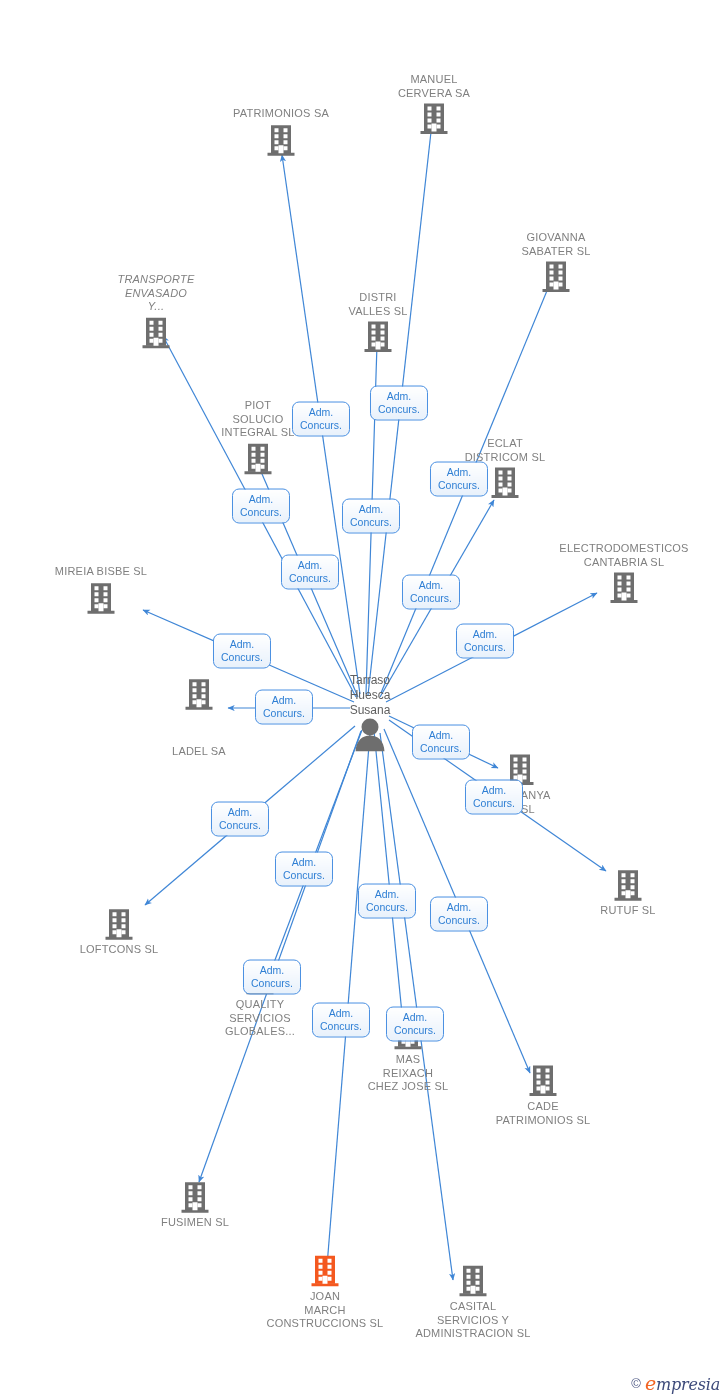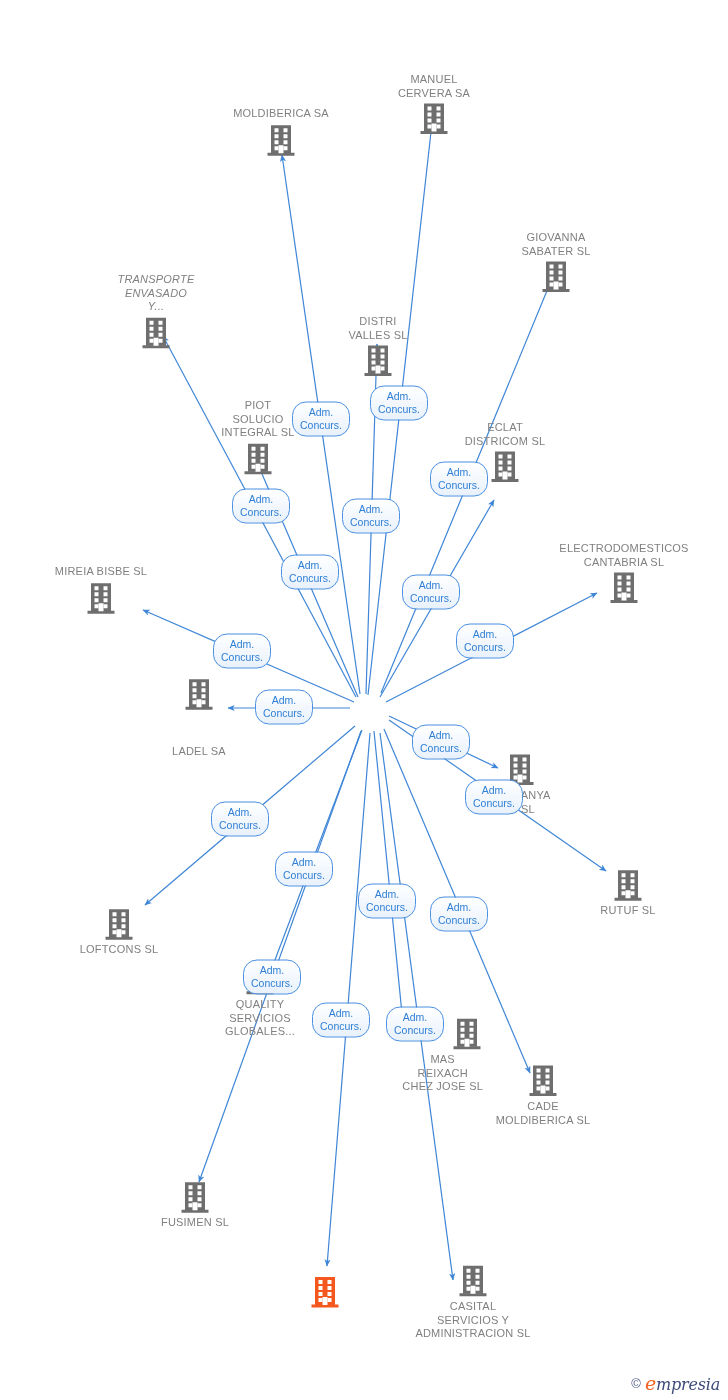--- a/index.html
+++ b/index.html
@@ -46,21 +46,21 @@
     line-height: 15px;
     color: #606060;
     text-align: center;
     white-space: pre-line;
   }
   .edge-label {
     position: absolute;
     transform: translate(-50%, -50%);
     background: linear-gradient(180deg, #ffffff 0%, #f2f7fd 55%, #e8f1fb 100%);
     border: 1px solid #4a90e2;
-    border-radius: 14px;
+    border-radius: 7px;
     color: #2f7fd4;
     font-size: 10.5px;
     line-height: 13px;
     text-align: center;
     padding: 3px 7px 4px 7px;
     white-space: pre-line;
     box-sizing: border-box;
   }
   #watermark {
     position: absolute;
@@ -146,21 +146,21 @@
             <rect x="9.5" y="5" width="4" height="4" fill="#ffffff"></rect>
             <rect x="9.5" y="11" width="4" height="4" fill="#ffffff"></rect>
             <rect x="9.5" y="17" width="4" height="4" fill="#ffffff"></rect>
             <rect x="9.5" y="23" width="4" height="4" fill="#ffffff"></rect>
             <rect x="18.5" y="5" width="4" height="4" fill="#ffffff"></rect>
             <rect x="18.5" y="11" width="4" height="4" fill="#ffffff"></rect>
             <rect x="18.5" y="17" width="4" height="4" fill="#ffffff"></rect>
             <rect x="18.5" y="23" width="4" height="4" fill="#ffffff"></rect>
             <rect x="13.5" y="22" width="5" height="8" fill="#ffffff"></rect>
           </svg></span>
-        <span class="node-label">MOLDIBERICA SA</span>
+        <span class="node-label">PATRIMONIOS SA</span>
       </div>
       <div class="node label-above" style="left: 556px; top: 262px;">
         <span class="node-icon"><svg width="32" height="34" viewBox="0 0 32 34">
             <path d="M6 2 H26 V30 H6 Z" fill="#6e6e6e"></path>
             <rect x="2.5" y="29.5" width="27" height="3" fill="#6e6e6e"></rect>
             <rect x="9.5" y="5" width="4" height="4" fill="#ffffff"></rect>
             <rect x="9.5" y="11" width="4" height="4" fill="#ffffff"></rect>
             <rect x="9.5" y="17" width="4" height="4" fill="#ffffff"></rect>
             <rect x="9.5" y="23" width="4" height="4" fill="#ffffff"></rect>
             <rect x="18.5" y="5" width="4" height="4" fill="#ffffff"></rect>
@@ -183,21 +183,21 @@
             <rect x="18.5" y="5" width="4" height="4" fill="#ffffff"></rect>
             <rect x="18.5" y="11" width="4" height="4" fill="#ffffff"></rect>
             <rect x="18.5" y="17" width="4" height="4" fill="#ffffff"></rect>
             <rect x="18.5" y="23" width="4" height="4" fill="#ffffff"></rect>
             <rect x="13.5" y="22" width="5" height="8" fill="#ffffff"></rect>
           </svg></span>
         <span class="node-label">TRANSPORTE
 ENVASADO
 Y...</span>
       </div>
-      <div class="node label-above" style="left: 378px; top: 322px; margin-top: 24px;">
+      <div class="node label-above" style="left: 378px; top: 322px;">
         <span class="node-icon"><svg width="32" height="34" viewBox="0 0 32 34">
             <path d="M6 2 H26 V30 H6 Z" fill="#6e6e6e"></path>
             <rect x="2.5" y="29.5" width="27" height="3" fill="#6e6e6e"></rect>
             <rect x="9.5" y="5" width="4" height="4" fill="#ffffff"></rect>
             <rect x="9.5" y="11" width="4" height="4" fill="#ffffff"></rect>
             <rect x="9.5" y="17" width="4" height="4" fill="#ffffff"></rect>
             <rect x="9.5" y="23" width="4" height="4" fill="#ffffff"></rect>
             <rect x="18.5" y="5" width="4" height="4" fill="#ffffff"></rect>
             <rect x="18.5" y="11" width="4" height="4" fill="#ffffff"></rect>
             <rect x="18.5" y="17" width="4" height="4" fill="#ffffff"></rect>
@@ -218,21 +218,21 @@
             <rect x="18.5" y="5" width="4" height="4" fill="#ffffff"></rect>
             <rect x="18.5" y="11" width="4" height="4" fill="#ffffff"></rect>
             <rect x="18.5" y="17" width="4" height="4" fill="#ffffff"></rect>
             <rect x="18.5" y="23" width="4" height="4" fill="#ffffff"></rect>
             <rect x="13.5" y="22" width="5" height="8" fill="#ffffff"></rect>
           </svg></span>
         <span class="node-label">PIOT
 SOLUCIO
 INTEGRAL SL</span>
       </div>
-      <div class="node label-above" style="left: 505px; top: 452px; align-items: center;">
+      <div class="node label-above" style="left: 505px; top: 468px; align-items: center;">
         <span class="node-icon"><svg width="32" height="34" viewBox="0 0 32 34">
             <path d="M6 2 H26 V30 H6 Z" fill="#6e6e6e"></path>
             <rect x="2.5" y="29.5" width="27" height="3" fill="#6e6e6e"></rect>
             <rect x="9.5" y="5" width="4" height="4" fill="#ffffff"></rect>
             <rect x="9.5" y="11" width="4" height="4" fill="#ffffff"></rect>
             <rect x="9.5" y="17" width="4" height="4" fill="#ffffff"></rect>
             <rect x="9.5" y="23" width="4" height="4" fill="#ffffff"></rect>
             <rect x="18.5" y="5" width="4" height="4" fill="#ffffff"></rect>
             <rect x="18.5" y="11" width="4" height="4" fill="#ffffff"></rect>
             <rect x="18.5" y="17" width="4" height="4" fill="#ffffff"></rect>
@@ -351,21 +351,21 @@
             <rect x="18.5" y="5" width="4" height="4" fill="#ffffff"></rect>
             <rect x="18.5" y="11" width="4" height="4" fill="#ffffff"></rect>
             <rect x="18.5" y="17" width="4" height="4" fill="#ffffff"></rect>
             <rect x="18.5" y="23" width="4" height="4" fill="#ffffff"></rect>
             <rect x="13.5" y="22" width="5" height="8" fill="#ffffff"></rect>
           </svg></span>
         <span class="node-label">QUALITY
 SERVICIOS
 GLOBALES...</span>
       </div>
-      <div class="node label-below" style="left: 408px; top: 1055px; align-items: flex-end;">
+      <div class="node label-below" style="left: 408px; top: 1055px;">
         <span class="node-icon"><svg width="32" height="34" viewBox="0 0 32 34">
             <path d="M6 2 H26 V30 H6 Z" fill="#6e6e6e"></path>
             <rect x="2.5" y="29.5" width="27" height="3" fill="#6e6e6e"></rect>
             <rect x="9.5" y="5" width="4" height="4" fill="#ffffff"></rect>
             <rect x="9.5" y="11" width="4" height="4" fill="#ffffff"></rect>
             <rect x="9.5" y="17" width="4" height="4" fill="#ffffff"></rect>
             <rect x="9.5" y="23" width="4" height="4" fill="#ffffff"></rect>
             <rect x="18.5" y="5" width="4" height="4" fill="#ffffff"></rect>
             <rect x="18.5" y="11" width="4" height="4" fill="#ffffff"></rect>
             <rect x="18.5" y="17" width="4" height="4" fill="#ffffff"></rect>
@@ -384,21 +384,21 @@
             <rect x="9.5" y="11" width="4" height="4" fill="#ffffff"></rect>
             <rect x="9.5" y="17" width="4" height="4" fill="#ffffff"></rect>
             <rect x="9.5" y="23" width="4" height="4" fill="#ffffff"></rect>
             <rect x="18.5" y="5" width="4" height="4" fill="#ffffff"></rect>
             <rect x="18.5" y="11" width="4" height="4" fill="#ffffff"></rect>
             <rect x="18.5" y="17" width="4" height="4" fill="#ffffff"></rect>
             <rect x="18.5" y="23" width="4" height="4" fill="#ffffff"></rect>
             <rect x="13.5" y="22" width="5" height="8" fill="#ffffff"></rect>
           </svg></span>
         <span class="node-label">CADE
-MOLDIBERICA SL</span>
+PATRIMONIOS SL</span>
       </div>
       <div class="node label-below" style="left: 195px; top: 1205px;">
         <span class="node-icon"><svg width="32" height="34" viewBox="0 0 32 34">
             <path d="M6 2 H26 V30 H6 Z" fill="#6e6e6e"></path>
             <rect x="2.5" y="29.5" width="27" height="3" fill="#6e6e6e"></rect>
             <rect x="9.5" y="5" width="4" height="4" fill="#ffffff"></rect>
             <rect x="9.5" y="11" width="4" height="4" fill="#ffffff"></rect>
             <rect x="9.5" y="17" width="4" height="4" fill="#ffffff"></rect>
             <rect x="9.5" y="23" width="4" height="4" fill="#ffffff"></rect>
             <rect x="18.5" y="5" width="4" height="4" fill="#ffffff"></rect>
@@ -416,20 +416,23 @@
             <rect x="9.5" y="5" width="4" height="4" fill="#ffffff"></rect>
             <rect x="9.5" y="11" width="4" height="4" fill="#ffffff"></rect>
             <rect x="9.5" y="17" width="4" height="4" fill="#ffffff"></rect>
             <rect x="9.5" y="23" width="4" height="4" fill="#ffffff"></rect>
             <rect x="18.5" y="5" width="4" height="4" fill="#ffffff"></rect>
             <rect x="18.5" y="11" width="4" height="4" fill="#ffffff"></rect>
             <rect x="18.5" y="17" width="4" height="4" fill="#ffffff"></rect>
             <rect x="18.5" y="23" width="4" height="4" fill="#ffffff"></rect>
             <rect x="13.5" y="22" width="5" height="8" fill="#ffffff"></rect>
           </svg></span>
+        <span class="node-label">JOAN
+MARCH
+CONSTRUCCIONS SL</span>
       </div>
       <div class="node label-below" style="left: 473px; top: 1302px;">
         <span class="node-icon"><svg width="32" height="34" viewBox="0 0 32 34">
             <path d="M6 2 H26 V30 H6 Z" fill="#6e6e6e"></path>
             <rect x="2.5" y="29.5" width="27" height="3" fill="#6e6e6e"></rect>
             <rect x="9.5" y="5" width="4" height="4" fill="#ffffff"></rect>
             <rect x="9.5" y="11" width="4" height="4" fill="#ffffff"></rect>
             <rect x="9.5" y="17" width="4" height="4" fill="#ffffff"></rect>
             <rect x="9.5" y="23" width="4" height="4" fill="#ffffff"></rect>
             <rect x="18.5" y="5" width="4" height="4" fill="#ffffff"></rect>
@@ -477,19 +480,30 @@
       <div class="edge-label" style="left: 459px; top: 914px;">Adm.
 Concurs.</div>
       <div class="edge-label" style="left: 272px; top: 977px;">Adm.
 Concurs.</div>
       <div class="edge-label" style="left: 341px; top: 1020px;">Adm.
 Concurs.</div>
       <div class="edge-label" style="left: 415px; top: 1024px;">Adm.
 Concurs.</div>
     </div>
 
+  <div id="person-node" class="node" style="left: 370px; top: 712px;">
+    <span class="node-icon">
+      <svg width="36" height="34" viewBox="0 0 36 34" aria-hidden="true">
+        <circle cx="18" cy="9.5" r="8.5" fill="#6e6e6e"></circle>
+        <path d="M3.5 34 C4.2 22.5 10.5 18 18 18 C25.5 18 31.8 22.5 32.5 34 Z" fill="#6e6e6e"></path>
+      </svg>
+    </span>
+    <span class="person-label">Tarraso
+Huesca
+Susana</span>
+  </div>
 
   <div id="watermark">
     <span class="copy">©</span>
     <span class="brand"><span class="e">e</span><span>mpresia</span></span>
   </div>
 
 </div>
 
 </body></html>

